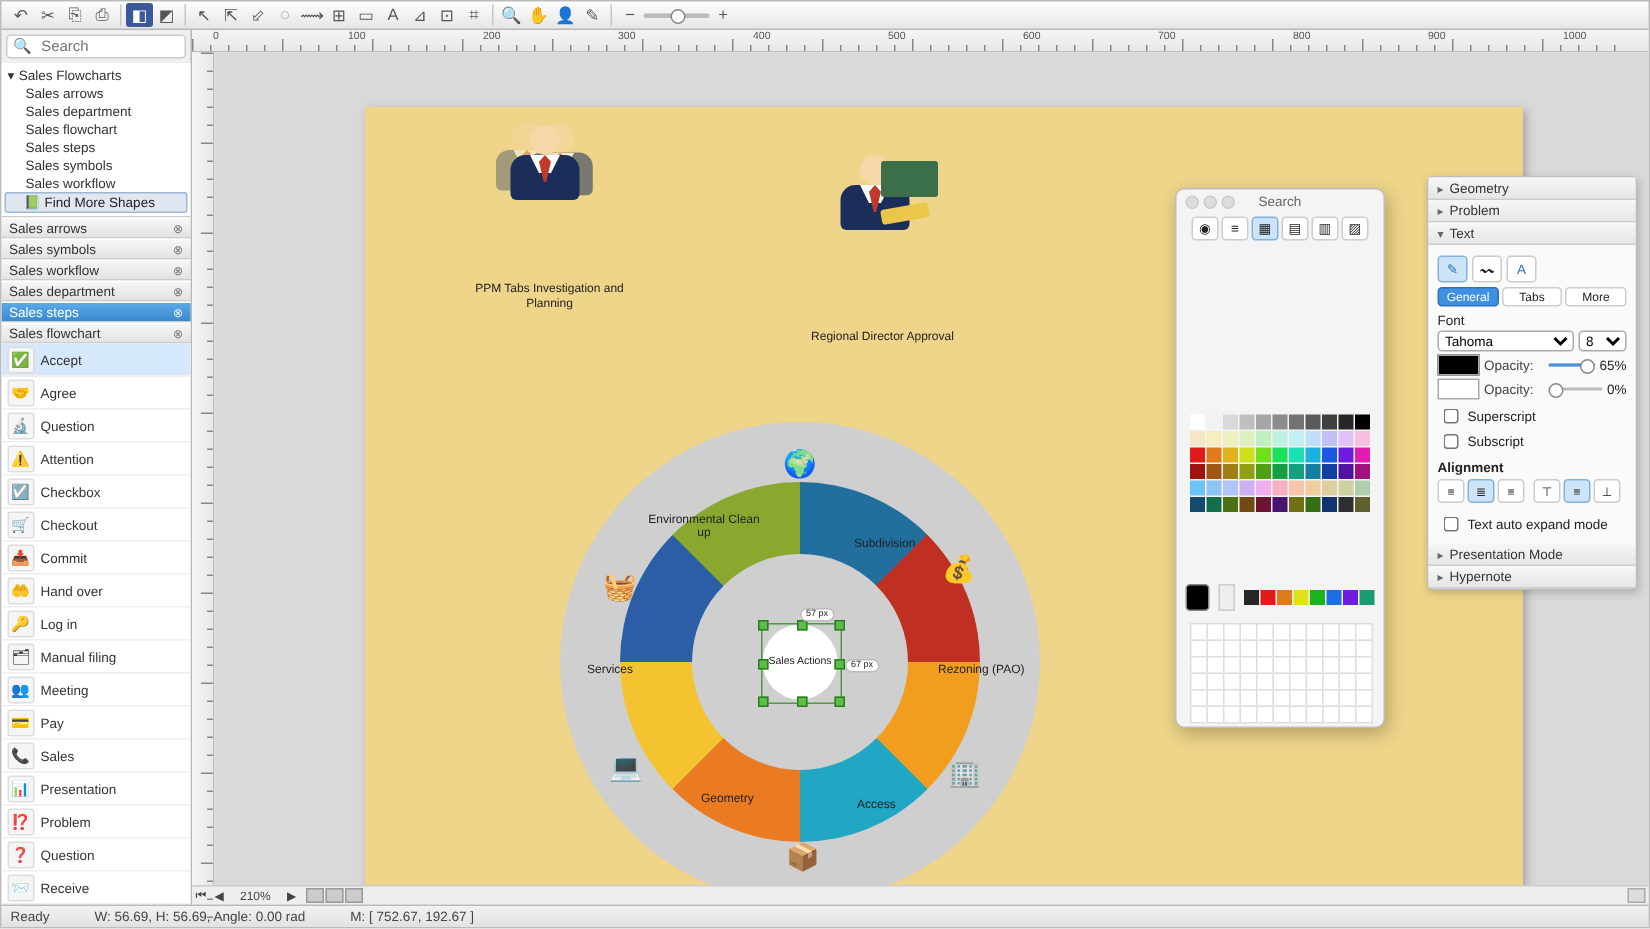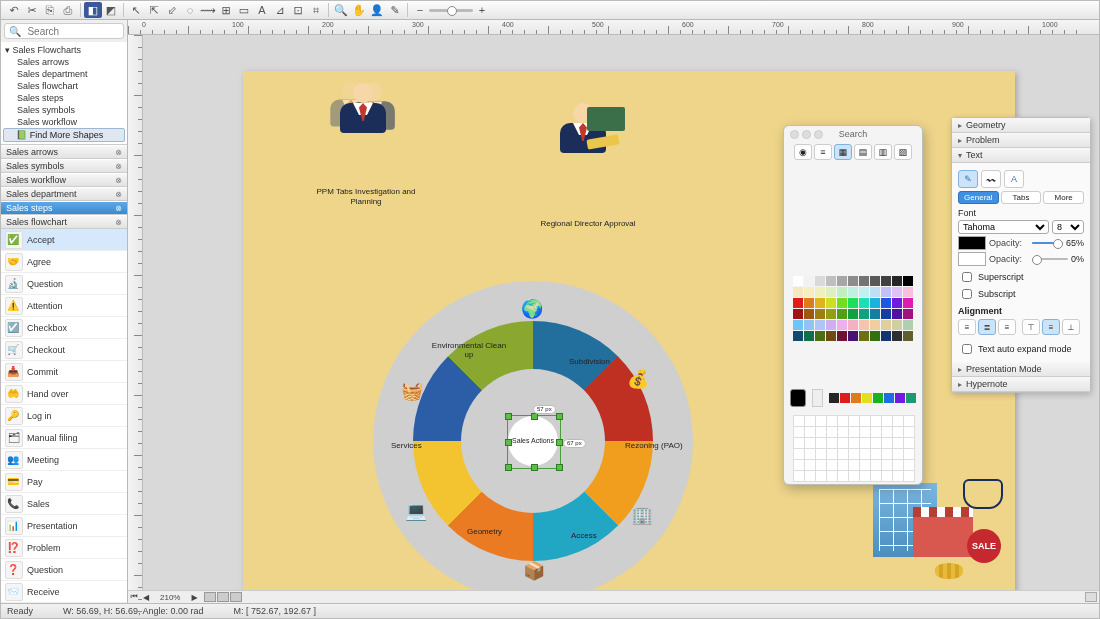--- a/index.html
+++ b/index.html
@@ -472,27 +472,20 @@
               <div class="clabel" style="left:18px;top:160px">Services</div>
 
               <div class="cicon" style="left:146px;top:14px">🌍</div>
               <div class="cicon" style="left:252px;top:84px">💰</div>
               <div class="cicon" style="left:256px;top:220px">🏢</div>
               <div class="cicon" style="left:148px;top:276px">📦</div>
               <div class="cicon" style="left:30px;top:216px">💻</div>
               <div class="cicon" style="left:26px;top:96px">🧺</div>
             </div>
 
-            <div class="store">
-              <div class="bld"></div>
-              <div class="shop"></div>
-              <div style="position:absolute;left:62px;bottom:2px;width:28px;height:16px;background:repeating-linear-gradient(90deg,#e8b93a 0 4px,#d6a424 4px 8px);border-radius:50%/40%"></div>
-              <div class="sale">SALE</div>
-              <div style="position:absolute;right:0;top:8px;width:36px;height:26px;border:2px solid #1b2e5a;border-radius:6px 6px 14px 14px;"></div>
-            </div>
           </div>
 
           <div class="picker">
             <div class="titlebar">
               <div class="dots">
                   <span></span>
                   <span></span>
                   <span></span>
                 </div>
               <span>Search</span>

